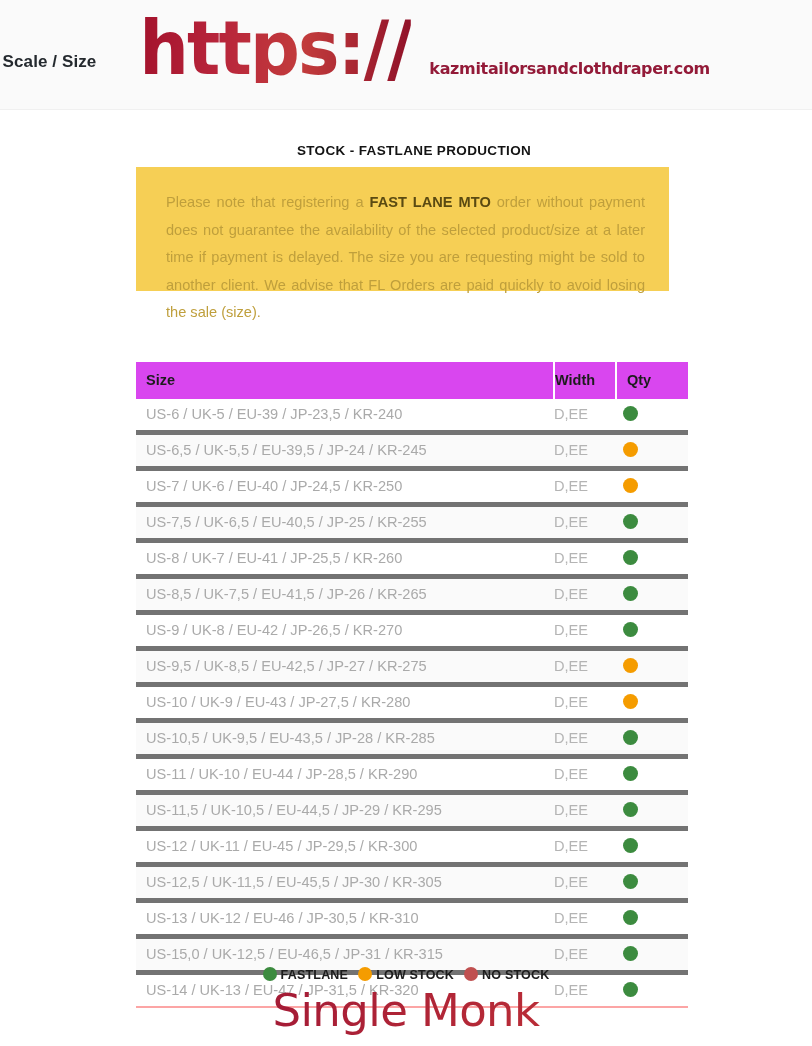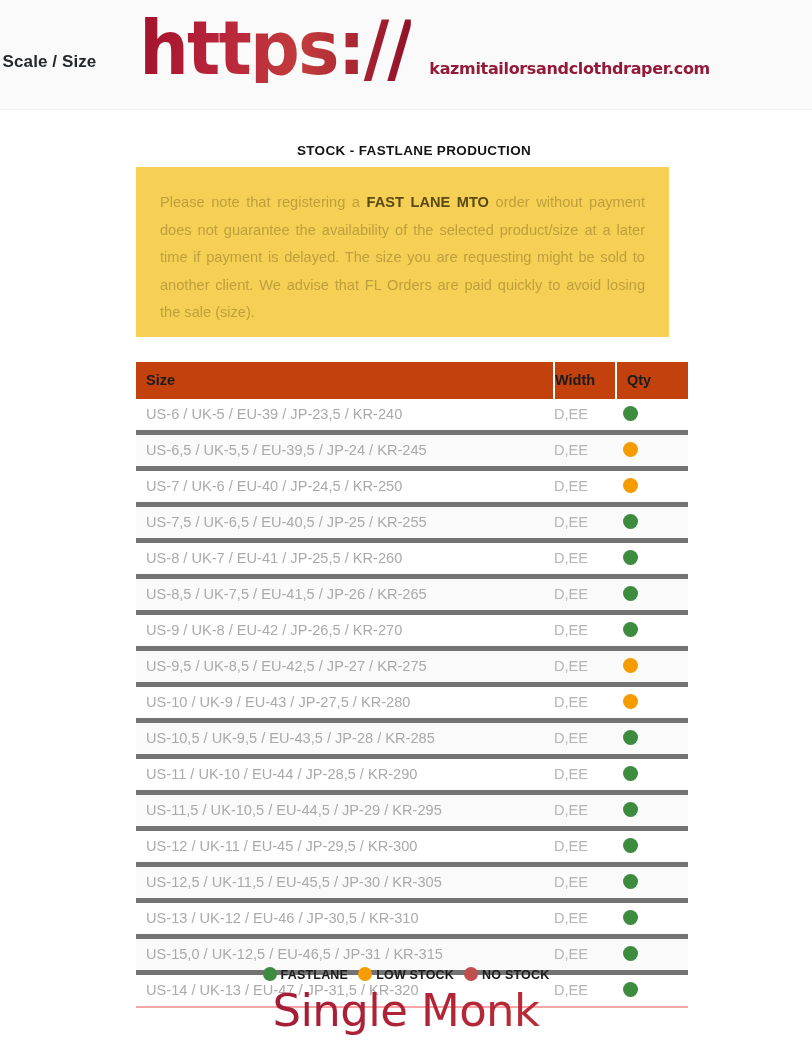--- a/index.html
+++ b/index.html
@@ -88,23 +88,23 @@
     letter-spacing: .35px;
     padding-left: 16px;
   }
 
   
   .warning-box {
     position: absolute;
     top: 167px;
     left: 136px;
     width: 533px;
-    height: 170px;
+    height: 124px;
     background: #f6cf55;
-    padding: 22px 24px 0 24px;
+    padding: 22px 24px 0 30px;
   }
 
   .warning-text {
     font-size: 14.6px;
     line-height: 27.5px;
     color: #bf9f3c;
     text-align: justify;
     text-justify: inter-word;
     font-family: "Liberation Sans", sans-serif;
   }
@@ -118,21 +118,21 @@
   .size-table {
     position: absolute;
     top: 362px;
     left: 136px;
     width: 534px;
     border-collapse: collapse;
     table-layout: fixed;
   }
 
   .size-table thead th {
-    background: #c2410c;
+    background: #d946ef;
     font-size: 14.5px;
     font-weight: bold;
     color: #1c1c1c;
     text-align: left;
     padding: 10px 0 11px 0;
     border-right: 2px solid #ffffff;
     margin-left: 30px;
   }
   .size-table thead th.col-size  { width: 418px; padding-left: 10px; }
   .size-table thead th.col-width { width: 62px; }

